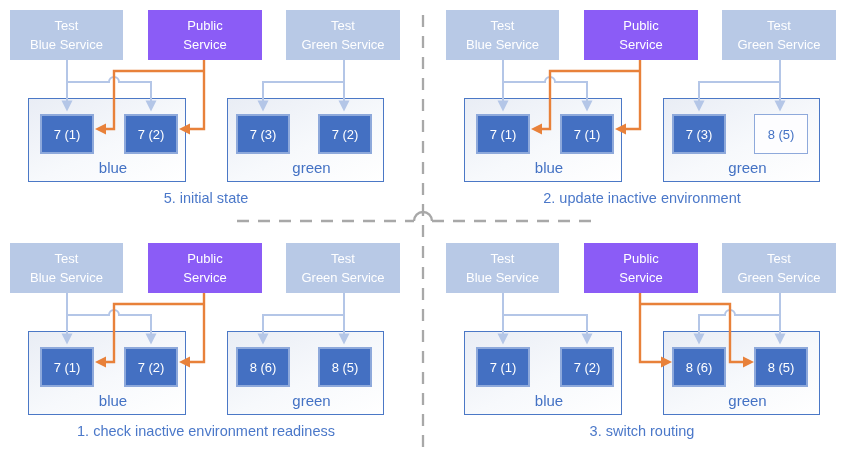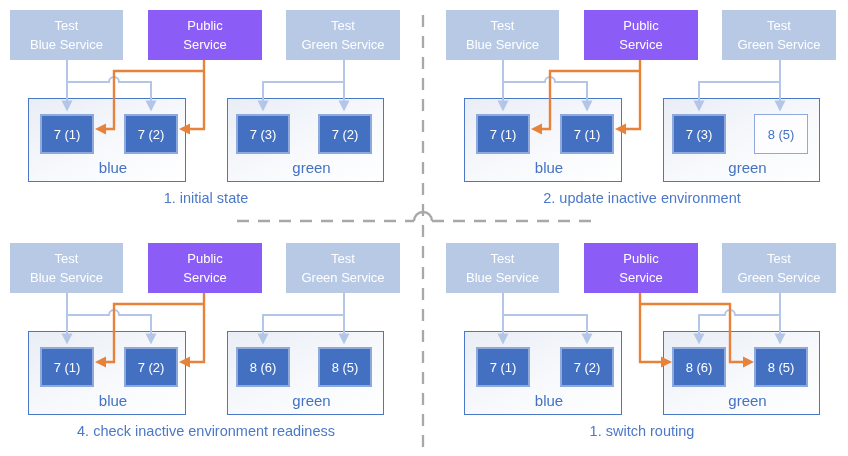--- a/index.html
+++ b/index.html
@@ -48,21 +48,21 @@
       </div>
     <div class="node active" style="left:124px">
         <span>7 (2)</span>
       </div>
     <div class="node active" style="left:236px">
         <span>7 (3)</span>
       </div>
     <div class="node active" style="left:318px">
         <span>7 (2)</span>
       </div>
-    <div class="caption">1. initial state</div>
+    <div class="caption">5. initial state</div>
     <svg class="wires" width="412" height="222" viewBox="0 0 412 222">
       <g stroke="#b4c6e7" fill="none" stroke-width="2">
         <path d="M67,60 V101"></path>
         <path d="M67,82 H109 A5,5 0 0 1 119,82 H151 V101"></path>
       </g>
       <g fill="#b4c6e7">
         <polygon points="61.5,100.5 72.5,100.5 67,111.5"></polygon>
         <polygon points="145.5,100.5 156.5,100.5 151,111.5"></polygon>
       </g>
       <g stroke="#b4c6e7" fill="none" stroke-width="2">
@@ -168,21 +168,21 @@
       </div>
     <div class="node active" style="left:124px">
         <span>7 (2)</span>
       </div>
     <div class="node active" style="left:236px">
         <span>8 (6)</span>
       </div>
     <div class="node active" style="left:318px">
         <span>8 (5)</span>
       </div>
-    <div class="caption">4. check inactive environment readiness</div>
+    <div class="caption">1. check inactive environment readiness</div>
     <svg class="wires" width="412" height="222" viewBox="0 0 412 222">
       <g stroke="#b4c6e7" fill="none" stroke-width="2">
         <path d="M67,60 V101"></path>
         <path d="M67,82 H109 A5,5 0 0 1 119,82 H151 V101"></path>
       </g>
       <g fill="#b4c6e7">
         <polygon points="61.5,100.5 72.5,100.5 67,111.5"></polygon>
         <polygon points="145.5,100.5 156.5,100.5 151,111.5"></polygon>
       </g>
       <g stroke="#b4c6e7" fill="none" stroke-width="2">
@@ -228,21 +228,21 @@
       </div>
     <div class="node active" style="left:124px">
         <span>7 (2)</span>
       </div>
     <div class="node active" style="left:236px">
         <span>8 (6)</span>
       </div>
     <div class="node active" style="left:318px">
         <span>8 (5)</span>
       </div>
-    <div class="caption">1. switch routing</div>
+    <div class="caption">3. switch routing</div>
     <svg class="wires" width="412" height="222" viewBox="0 0 412 222">
       <g stroke="#b4c6e7" fill="none" stroke-width="2">
         <path d="M67,60 V101"></path>
         <path d="M67,82 H151 V101"></path>
       </g>
       <g fill="#b4c6e7">
         <polygon points="61.5,100.5 72.5,100.5 67,111.5"></polygon>
         <polygon points="145.5,100.5 156.5,100.5 151,111.5"></polygon>
       </g>
       <g stroke="#b4c6e7" fill="none" stroke-width="2">

